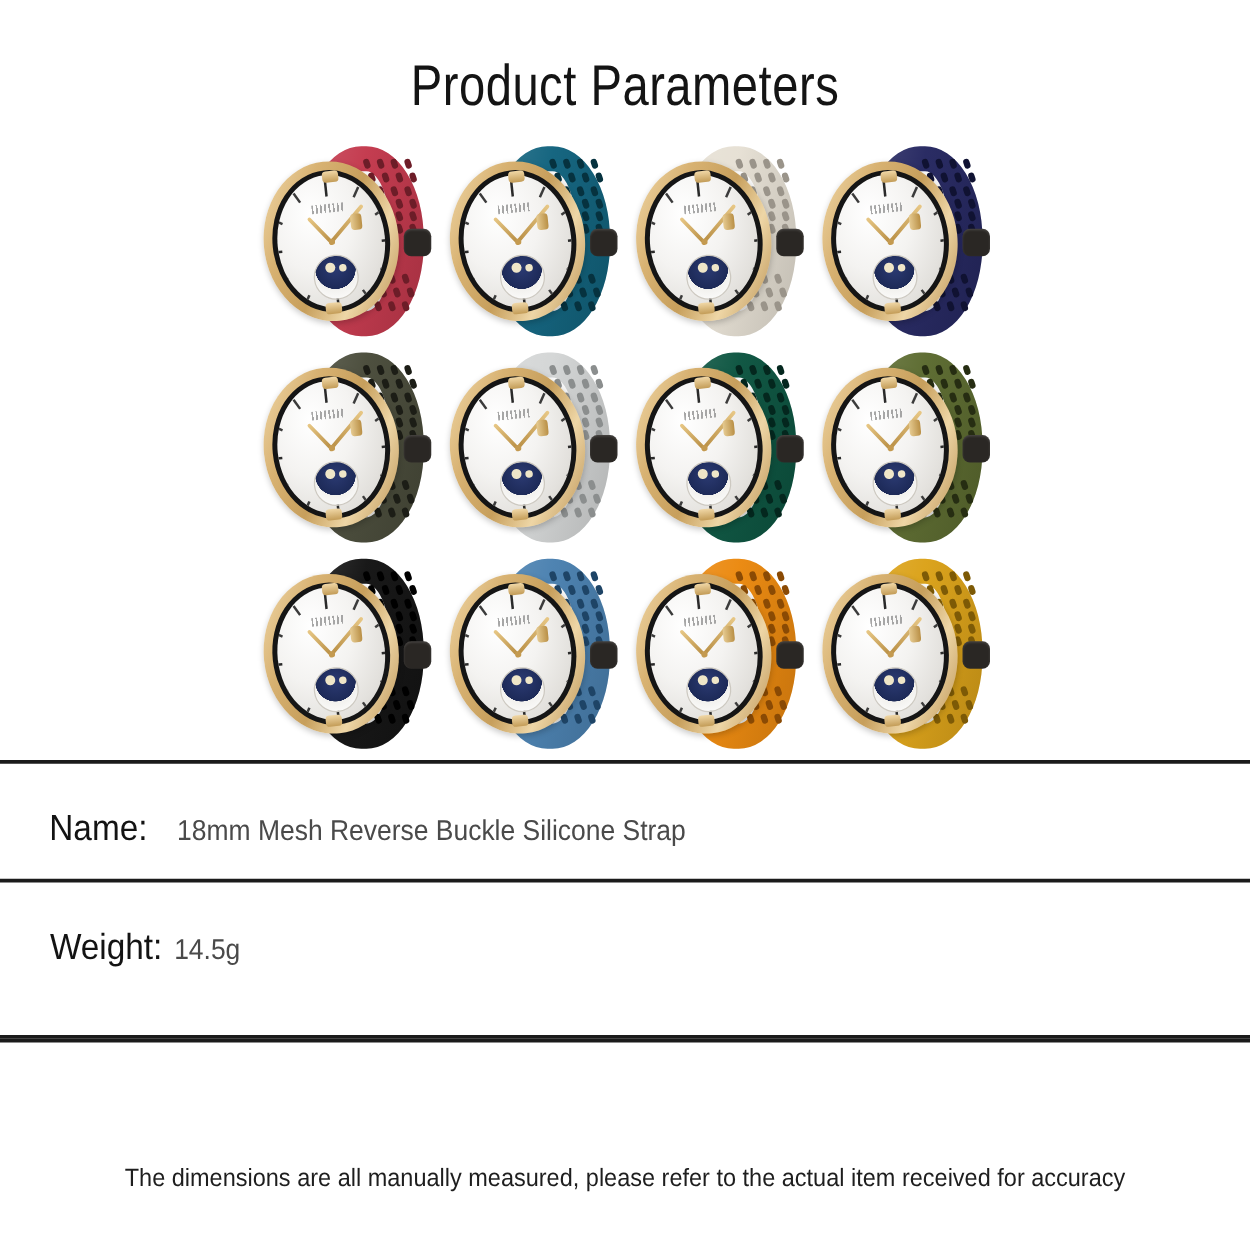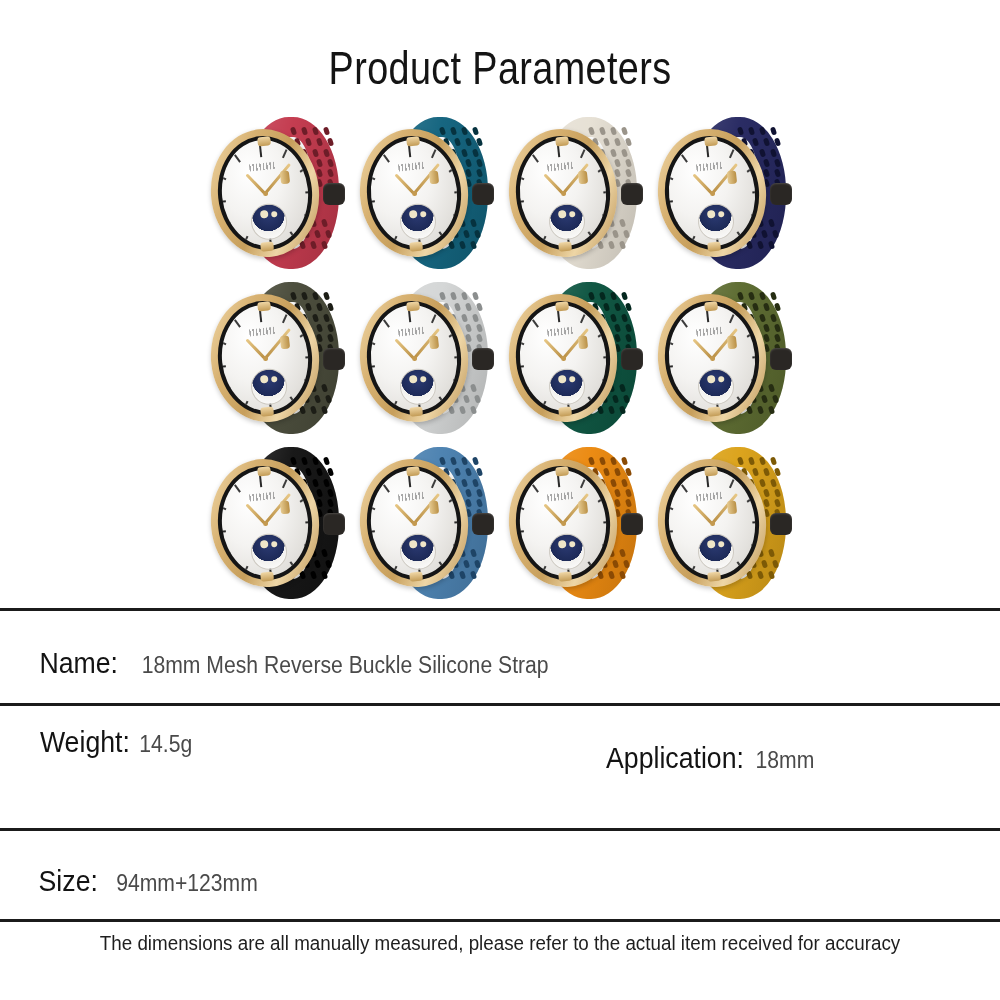--- a/index.html
+++ b/index.html
@@ -258,21 +258,21 @@
   }
   .field .value {
     font-size: 23px;
     color: #4a4a4a;
     margin-left: 3px;
     transform: scaleX(0.92);
     transform-origin: left baseline;
   }
   .f-name { left: 36px; top: 36px; }
   .f-material { left: 600px; top: 36px; }
-  .f-weight { left: 36px; top: 20px; }
+  .f-weight { left: 36px; top: 36px; }
   .f-application { left: 600px; top: 36px; }
   .f-size { left: 36px; top: 34px; }
   .f-size .value { margin-left: 10px; }
 
   .footnote {
     position: absolute;
     left: 0;
     top: 932px;
     width: 1000px;
     text-align: center;
@@ -1117,31 +1117,21 @@
     </div>
   </div>
 
   <div class="rule"></div>
 
   <div class="spec-row r2">
     <div class="field f-weight">
       <span class="label">Weight:</span>
       <span class="value">14.5g</span>
     </div>
-    <div class="field f-application">
-      <span class="label">Application:</span>
-      <span class="value">18mm</span>
-    </div>
   </div>
 
   <div class="rule"></div>
 
-  <div class="spec-row r3">
-    <div class="field f-size">
-      <span class="label">Size:</span>
-      <span class="value">94mm+123mm</span>
-    </div>
-  </div>
 
   <div class="rule"></div>
 </div>
 
 <div class="footnote">The dimensions are all manually measured, please refer to the actual item received for accuracy</div>
 
 </body></html>

